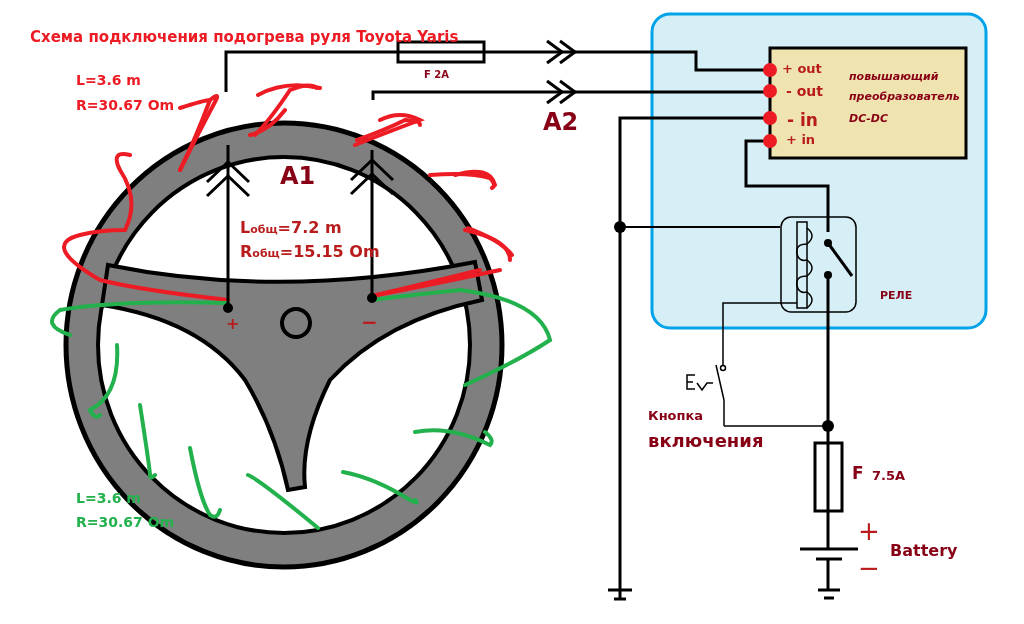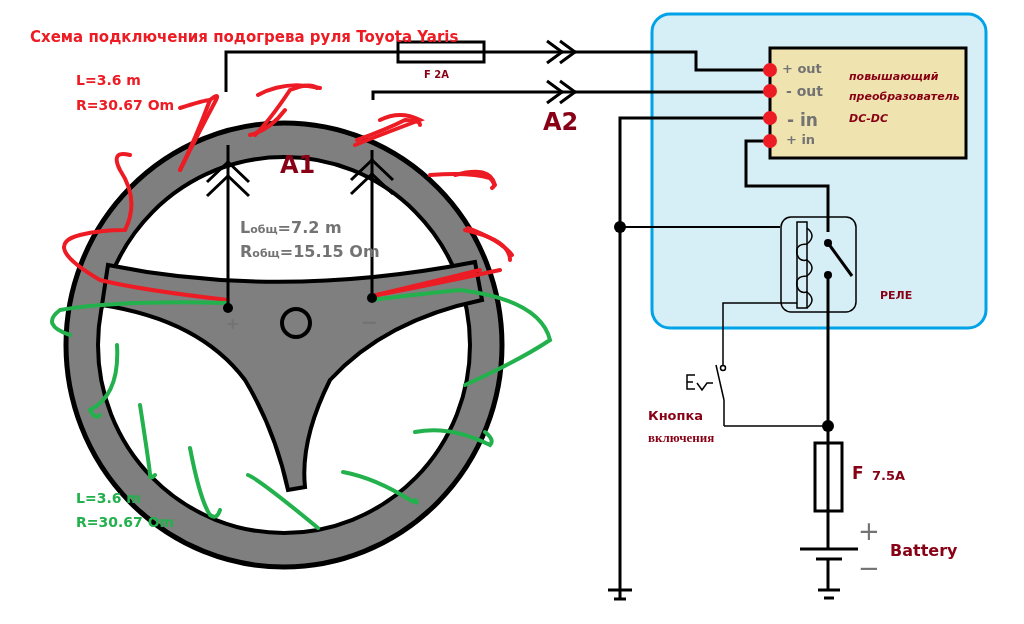--- a/index.html
+++ b/index.html
@@ -2,21 +2,21 @@
 <html><head>
 <meta charset="utf-8">
 <style>
   html, body { margin: 0; padding: 0; background: #ffffff; }
   body { width: 1024px; height: 624px; position: relative; overflow: hidden; font-family: "DejaVu Sans", sans-serif; }
   svg { position: absolute; left: 0; top: 0; }
   .lbl { position: absolute; white-space: nowrap; font-family: "DejaVu Sans", sans-serif; font-weight: bold; }
   .red { color: #ed1c24; }
   .green { color: #22b14c; }
   .maroon { color: #880015; }
-  .black { color: #737373; text-align: center; }
+  .black { color: #b91c1c; text-align: center; }
 </style>
 </head>
 <body>
 
 <svg width="1024" height="624" viewBox="0 0 1024 624">
 
   <rect x="652" y="14" width="334" height="314" rx="18" fill="#d6eef6" stroke="#00a2e8" stroke-width="3"></rect>
 
   <g>
     <ellipse cx="284" cy="345" rx="218" ry="222" fill="#7f7f7f" stroke="#000" stroke-width="5"></ellipse>
@@ -102,21 +102,21 @@
 </svg>
 
 <div class="lbl red" style="left:30px;top:8px;font-size:15px;margin-top:20px;">Схема подключения подогрева руля Toyota Yaris</div>
 
 <div class="lbl red" style="left:76px;top:72px;font-size:14px;">L=3.6 m</div>
 <div class="lbl red" style="left:76px;top:97px;font-size:14px;">R=30.67 Om</div>
 
 <div class="lbl green" style="left:76px;top:490px;font-size:14px;">L=3.6 m</div>
 <div class="lbl green" style="left:76px;top:514px;font-size:14px;">R=30.67 Om</div>
 
-<div class="lbl maroon" style="left:280px;top:151px;font-size:24px;">A1</div>
+<div class="lbl maroon" style="left:280px;top:162px;font-size:24px;">A1</div>
 <div class="lbl maroon" style="left:543px;top:108px;font-size:24px;">A2</div>
 
 <div class="lbl black" style="left:240px;top:218px;font-size:16px;"><span>L</span><span style="font-size:11px">общ</span><span>=7.2 m</span></div>
 <div class="lbl black" style="left:240px;top:242px;font-size:16px;"><span>R</span><span style="font-size:11px">общ</span><span>=15.15 Om</span></div>
 
 <div class="lbl black" style="left:226px;top:314px;font-size:16px;">+</div>
 <div class="lbl black" style="left:361px;top:310px;font-size:20px;">−</div>
 
 <div class="lbl maroon" style="left:424px;top:69px;font-size:10px;">F 2A</div>
 
@@ -125,20 +125,20 @@
 <div class="lbl black" style="left:787px;top:110px;font-size:17px;">- in</div>
 <div class="lbl black" style="left:786px;top:132px;font-size:13px;">+ in</div>
 
 <div class="lbl maroon" style="left:849px;top:70px;font-size:11px;font-style:italic;">повышающий</div>
 <div class="lbl maroon" style="left:849px;top:90px;font-size:11px;font-style:italic;">преобразователь</div>
 <div class="lbl maroon" style="left:849px;top:112px;font-size:11px;font-style:italic;">DC-DC</div>
 
 <div class="lbl maroon" style="left:860px;top:289px;font-size:11px;margin-left:20px;">РЕЛЕ</div>
 
 <div class="lbl maroon" style="left:648px;top:408px;font-size:13px;">Кнопка</div>
-<div class="lbl maroon" style="left:648px;top:430px;font-size:13px;font-family:Liberation Serif, serif;">включения</div>
+<div class="lbl maroon" style="left:648px;top:430px;font-size:18px;">включения</div>
 
 <div class="lbl maroon" style="left:852px;top:463px;font-size:17px;">F</div>
 <div class="lbl maroon" style="left:872px;top:468px;font-size:13px;">7.5A</div>
 
 <div class="lbl black" style="left:858px;top:516px;font-size:26px;font-weight:normal;">+</div>
 <div class="lbl black" style="left:858px;top:553px;font-size:26px;font-weight:normal;">−</div>
 <div class="lbl maroon" style="left:890px;top:541px;font-size:16px;">Battery</div>
 
 </body></html>

